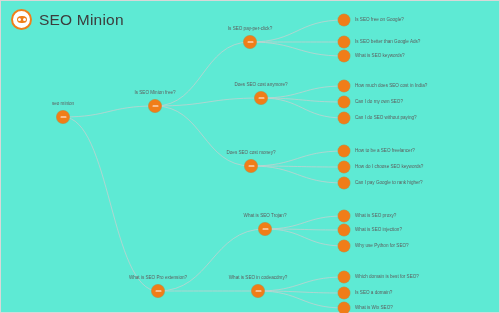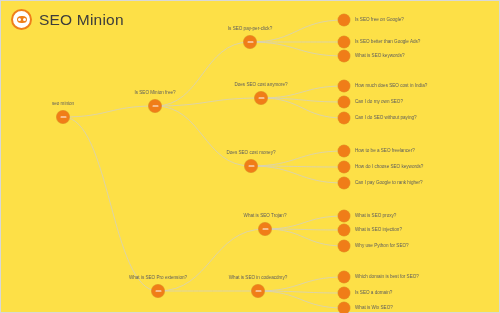--- a/index.html
+++ b/index.html
@@ -8,21 +8,21 @@
     background:#ffffff;
     font-family:"Liberation Sans", sans-serif;
     overflow:hidden;
     position:relative;
   }
   #canvas{
     position:absolute;inset:0;
     width:500px;height:313px;
     border:1px solid #d8d8d8;
     box-sizing:border-box;
-    background:#fde047;
+    background:#5eead4;
   }
   #edges{position:absolute;left:0;top:0;width:500px;height:313px;}
   .header{
     position:absolute;left:10px;top:8px;
     display:flex;align-items:center;gap:7px;
     z-index:5;
   }
   .logo{
     width:21px;height:21px;border-radius:50%;
     border:2.5px solid #ef7f1a;

